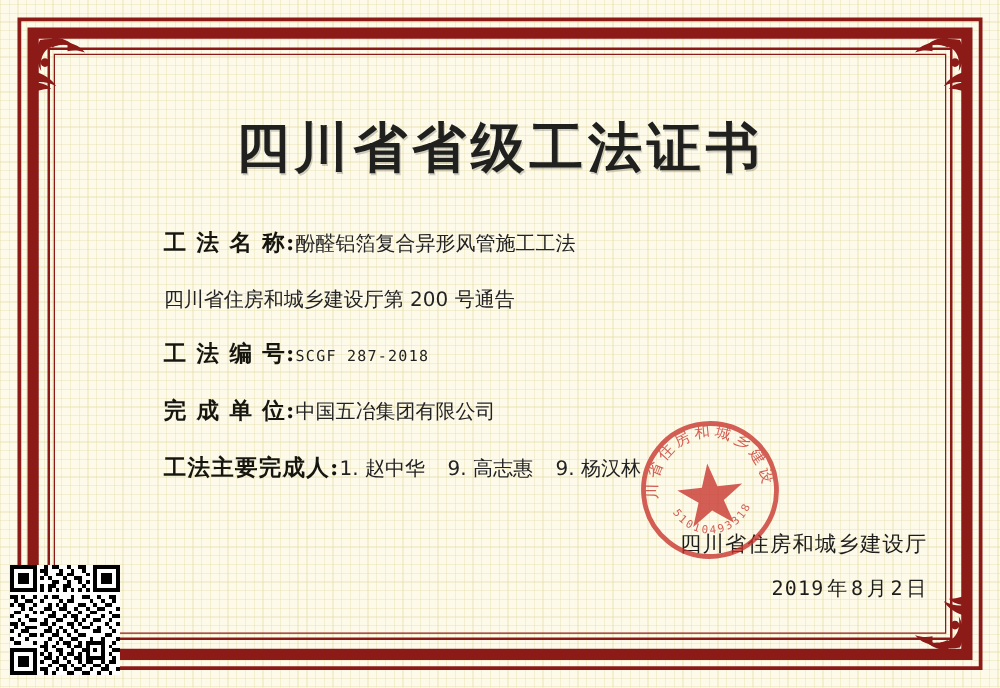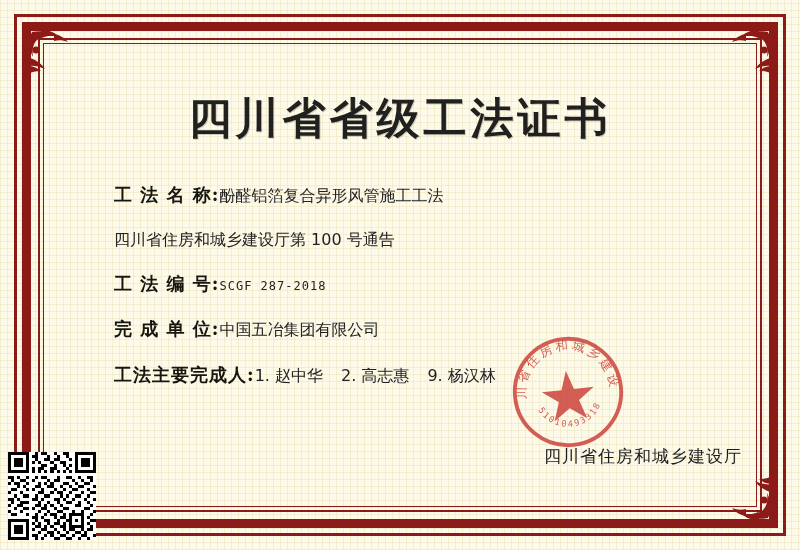--- a/index.html
+++ b/index.html
@@ -106,20 +106,21 @@
     padding-left: 62px;
   }
 
   .field-row {
     display: flex;
     align-items: baseline;
     margin-bottom: 24px;
     font-size: 17px;
     color: #1c1c1a;
     line-height: 1.2;
+    padding-left: 17px;
   }
   .field-label {
     font-family: "DejaVu Serif", "Liberation Serif", serif;
     font-weight: bold;
     font-size: 18px;
     letter-spacing: 1px;
     white-space: nowrap;
     color: #16160f;
   }
   .field-value {
@@ -255,46 +256,49 @@
     <div class="cert-title">四川省省级工法证书</div>
 
     <div class="fields">
 
       <div class="field-row">
         <span class="field-label">工 法 名 称:</span>
         <span class="field-value">酚醛铝箔复合异形风管施工工法</span>
       </div>
 
       <div class="field-row">
-        <span class="field-value">四川省住房和城乡建设厅第 100 号通告</span>
+        <span class="field-value">四川省住房和城乡建设厅第 200 号通告</span>
       </div>
 
       <div class="field-row">
         <span class="field-label">工 法 编 号:</span>
         <span class="field-value mono">SCGF   287-2018</span>
       </div>
 
       <div class="field-row">
         <span class="field-label">完 成 单 位:</span>
         <span class="field-value">中国五冶集团有限公司</span>
       </div>
 
       <div class="field-row">
         <span class="field-label">工法主要完成人:</span>
         <span class="authors">
           <span class="author field-value">1. 赵中华</span>
-          <span class="author field-value">2. 高志惠</span>
+          <span class="author field-value">9. 高志惠</span>
           <span class="author field-value">9. 杨汉林</span>
         </span>
       </div>
 
     </div>
 
     <div class="footer">
       <div class="issuer">四川省住房和城乡建设厅</div>
+      <div class="issue-date">
+        <span class="num">2019</span><span>年</span><span class="num">8</span><span>月</span><span class="num">2</span><span>日</span>
+      </div>
     </div>
 
     <div class="seal">
       <svg viewBox="0 0 120 120">
         <defs>
           <path id="sealArc" d="M 60 60 m -44 0 a 44 44 0 1 1 88 0" fill="none"></path>
           <path id="sealArcBottom" d="M 60 60 m -36 0 a 36 36 0 1 0 72 0" fill="none"></path>
         </defs>
         <circle cx="60" cy="60" r="55" fill="none" stroke="#c8332c" stroke-width="4"></circle>
         <text font-size="13" fill="#c8332c" font-family="'DejaVu Sans','Liberation Sans',sans-serif" letter-spacing="3">

